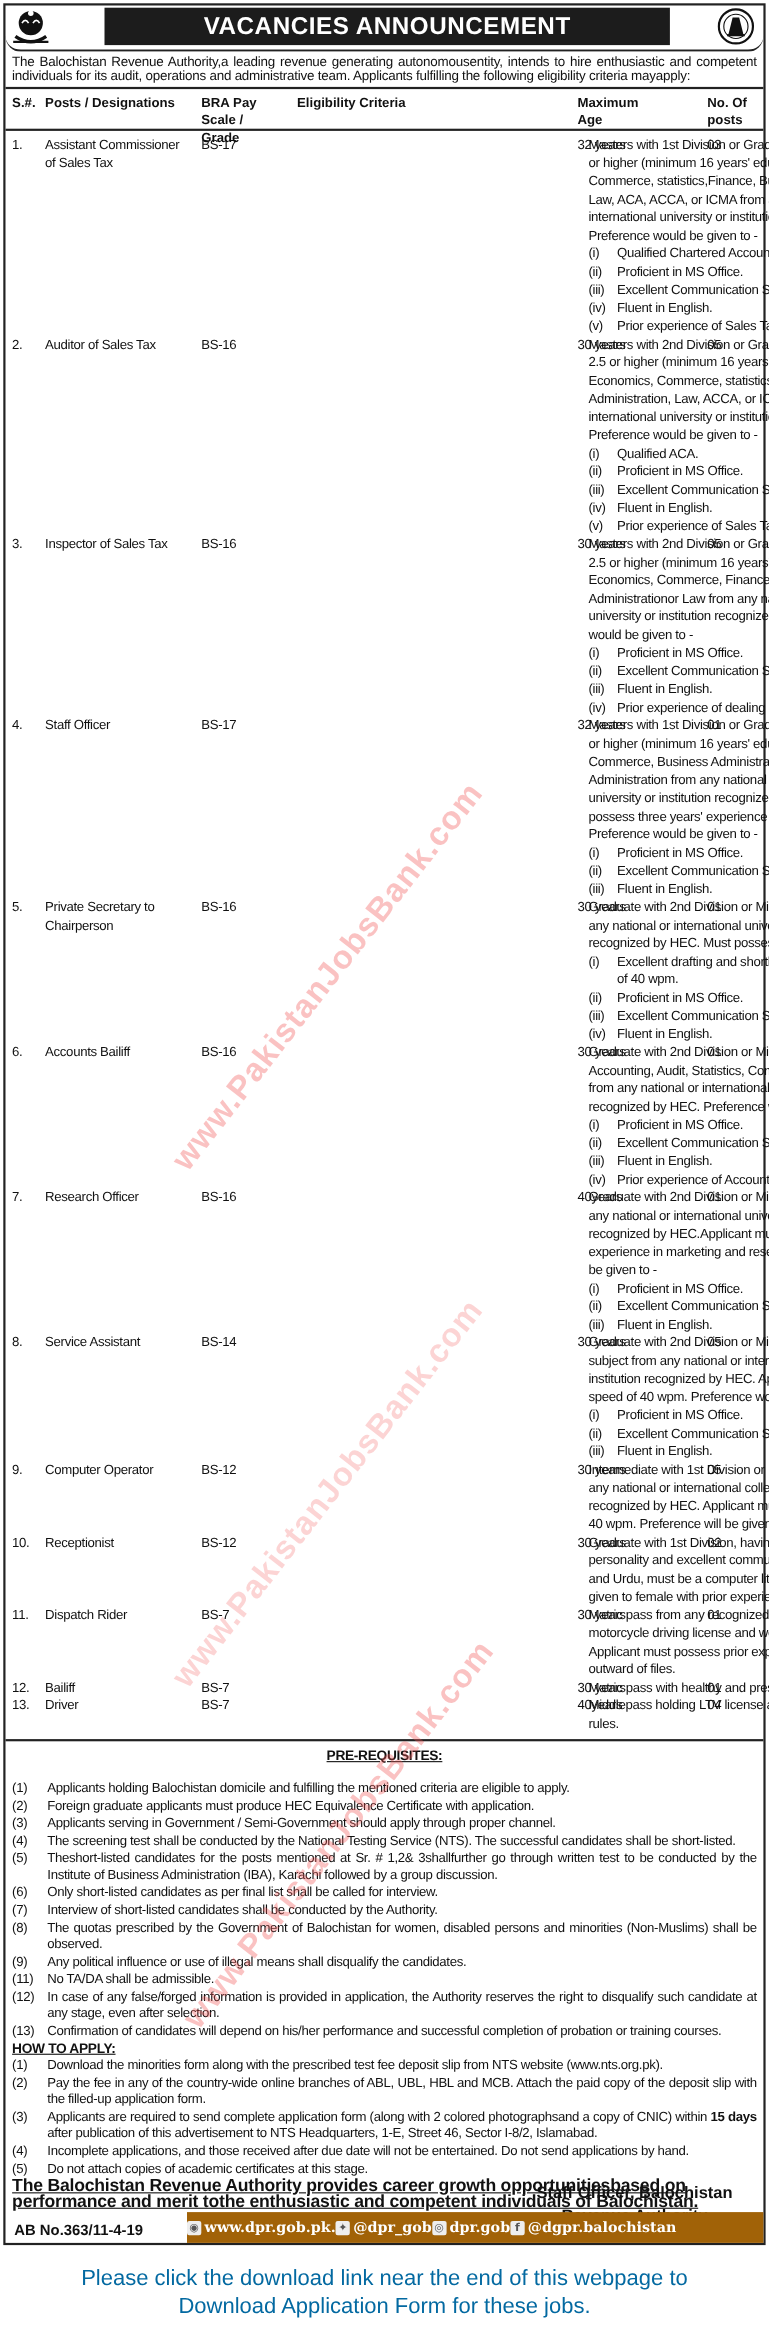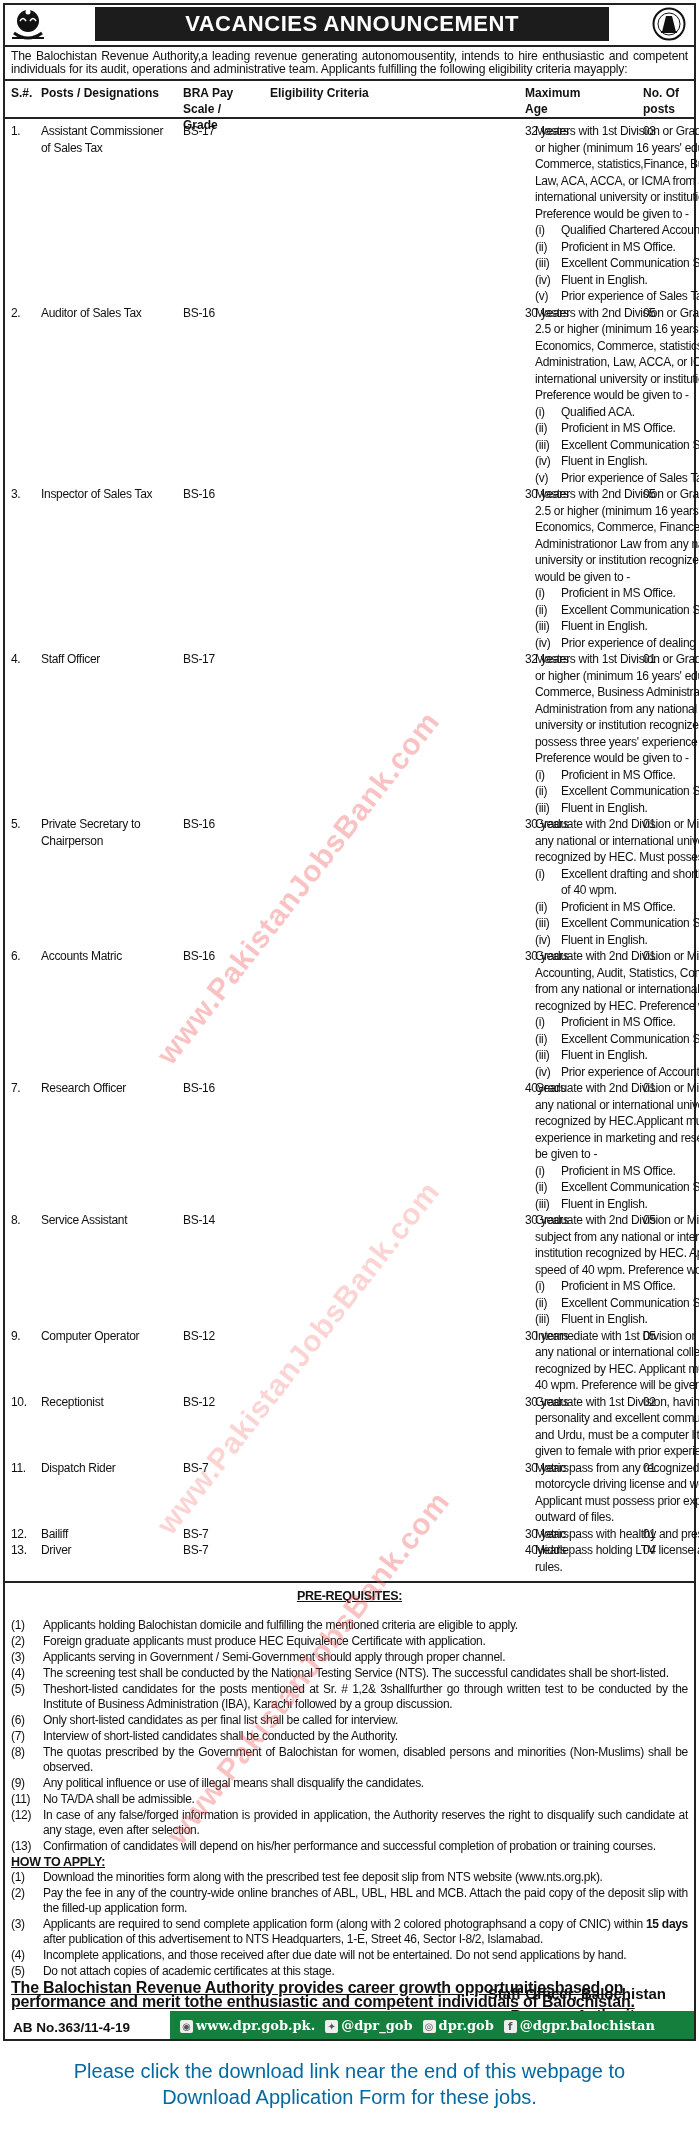--- a/index.html
+++ b/index.html
@@ -1,18 +1,18 @@
 <!DOCTYPE html>
 <html><head>
 <meta charset="utf-8">
 <style>
   * { box-sizing: border-box; margin: 0; padding: 0; }
   body { width: 699px; height: 2130px; background: #ffffff; font-family: "Liberation Sans", sans-serif; color: #111; position: relative; overflow: hidden; }
   .ad { position: absolute; left: 3px; top: 3px; width: 693px; height: 2038px; border: 2px solid #222; }
-  .header { position: relative; height: 42px; border-bottom: 2px solid #222; }
+  .header { position: relative; height: 42px; border-bottom: 2px solid #222; border-radius: 14px; }
   .logo-left { position: absolute; left: 5px; top: 2px; width: 36px; height: 36px; }
   .logo-right { position: absolute; right: 8px; top: 2px; width: 34px; height: 34px; }
   .title-bar { position: absolute; left: 90px; top: 2px; width: 514px; height: 34px; background: #1c1c1c; color: #fff; font-weight: bold; font-size: 22px; text-align: center; line-height: 34px; letter-spacing: 0.5px; }
   .intro { padding: 3px 6px 3px 6px; font-size: 12.2px; line-height: 13px; text-align: justify; border-bottom: 2px solid #222; letter-spacing: -0.2px; }
   .thead { position: relative; height: 38px; border-bottom: 2px solid #222; font-weight: bold; font-size: 12px; line-height: 16px; }
   .thead div { position: absolute; top: 4px; }
   .c-sn { left: 6px; width: 30px; }
   .c-post { left: 36px; width: 140px; }
   .c-bps { left: 178px; width: 80px; }
   .c-elig { left: 265px; width: 280px; }
@@ -27,21 +27,21 @@
   .prereq { border-top: 2px solid #222; margin-top: 6px; padding: 6px 6px 0 6px; font-size: 12px; line-height: 15px; letter-spacing: -0.3px; }
   .sec-title { text-align: center; font-weight: bold; text-decoration: underline; font-size: 12.5px; margin-bottom: 14px; }
   .list-item { display: flex; text-align: justify; margin-bottom: 1px; }
   .list-item .num { width: 32px; flex: none; }
   .list-item .txt { flex: 1; }
   .apply-title { font-weight: bold; text-decoration: underline; font-size: 12.5px; margin-top: 1px; }
   .closing { font-weight: bold; text-decoration: underline; font-size: 16px; line-height: 14px; margin-top: 2px; letter-spacing: -0.2px; }
   .sign { text-align: center; position: absolute; right: 28px; top: 1978px; font-weight: bold; font-size: 15px; line-height: 21px; }
   .footer-bar { position: absolute; left: 0; bottom: 0; width: 100%; height: 28px; }
   .ab-no { position: absolute; left: 8px; bottom: 4px; font-weight: bold; font-size: 13.5px; }
-  .social { position: absolute; left: 165px; right: 0; bottom: 0; height: 28px; background: #15803d; color: #fff; font-family: "DejaVu Serif", serif; font-weight: bold; font-size: 13px; display: flex; align-items: center; gap: 10px; padding-left: 10px; white-space: nowrap; }
+  .social { position: absolute; left: 165px; right: 0; bottom: 0; height: 28px; background: #a16207; color: #fff; font-family: "DejaVu Serif", serif; font-weight: bold; font-size: 13px; display: flex; align-items: center; white-space: nowrap; }
   .social span.ic { display: inline-block; width: 13px; height: 13px; background: #eee; color: #555; font-size: 10px; line-height: 13px; text-align: center; border-radius: 2px; font-family: "DejaVu Sans", sans-serif; margin-right: 3px; vertical-align: middle; }
   .download-note { position: absolute; left: 0; top: 2058px; width: 699px; text-align: center; color: #0369a1; font-size: 20px; line-height: 26px; }
   .watermark { position: absolute; color: rgba(240, 80, 80, 0.35); font-size: 30px; font-weight: bold; transform: rotate(-52deg); transform-origin: left top; white-space: nowrap; pointer-events: none; letter-spacing: 1px; }
 </style>
 </head>
 <body>
 
 <div class="ad">
   <div class="header">
     <svg class="logo-left" viewBox="0 0 36 36">
@@ -201,21 +201,21 @@
             <span>Excellent Communication Skills.</span>
           </div>
           <div class="sub">
             <span class="num">(iv)</span>
             <span>Fluent in English.</span>
           </div>
         </div>
       </div>
       <div class="row">
         <div class="c-sn">6.</div>
-        <div class="c-post" style="width: 125px;">Accounts Matric</div>
+        <div class="c-post" style="width: 125px;">Accounts Bailiff</div>
         <div class="c-bps">BS-16</div>
         <div class="c-age">30 years</div>
         <div class="c-no">01</div>
         <div class="c-elig">
           <div>Graduate with 2nd Division or Minimum 2.5 CGPA in Accounting, Audit, Statistics, Commerce and Mathematic from any national or international university or institution recognized by HEC. Preference would be given to -</div>
           <div class="sub">
             <span class="num">(i)</span>
             <span>Proficient in MS Office.</span>
           </div>
           <div class="sub">

